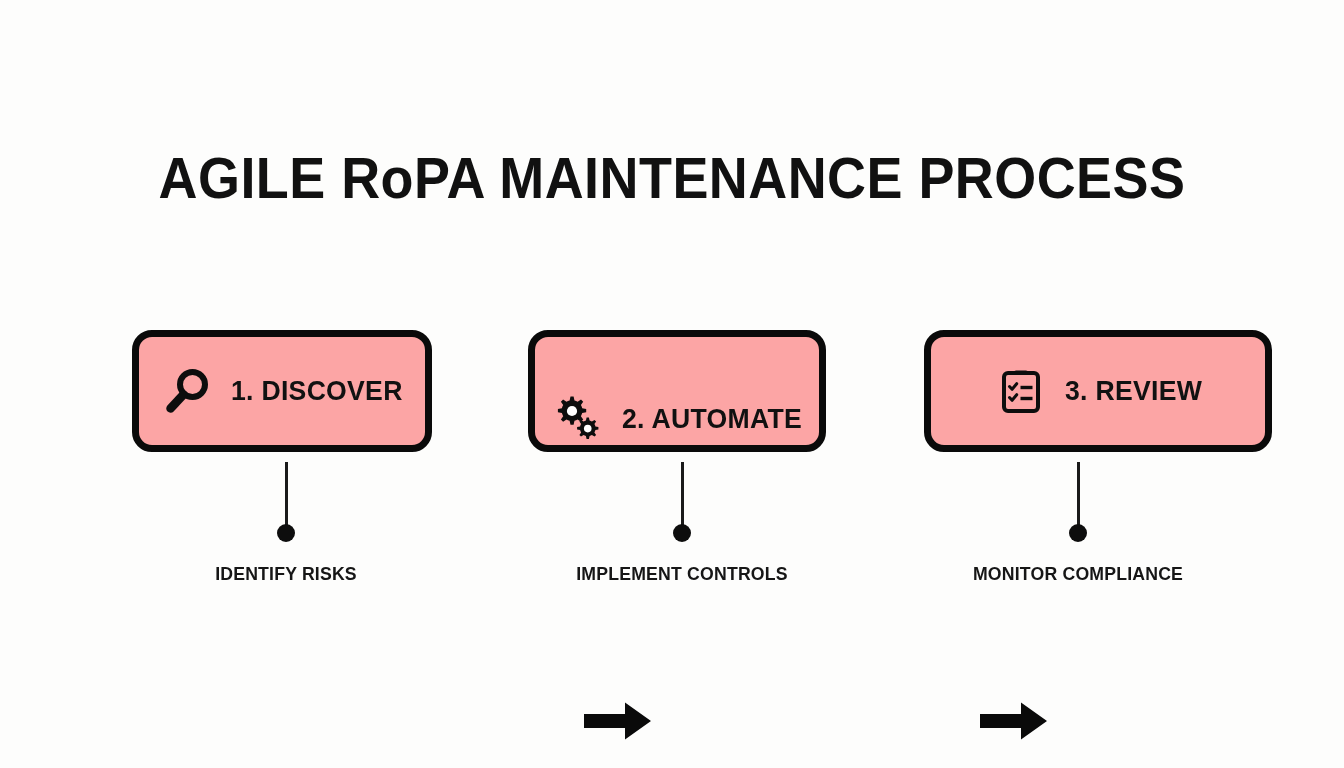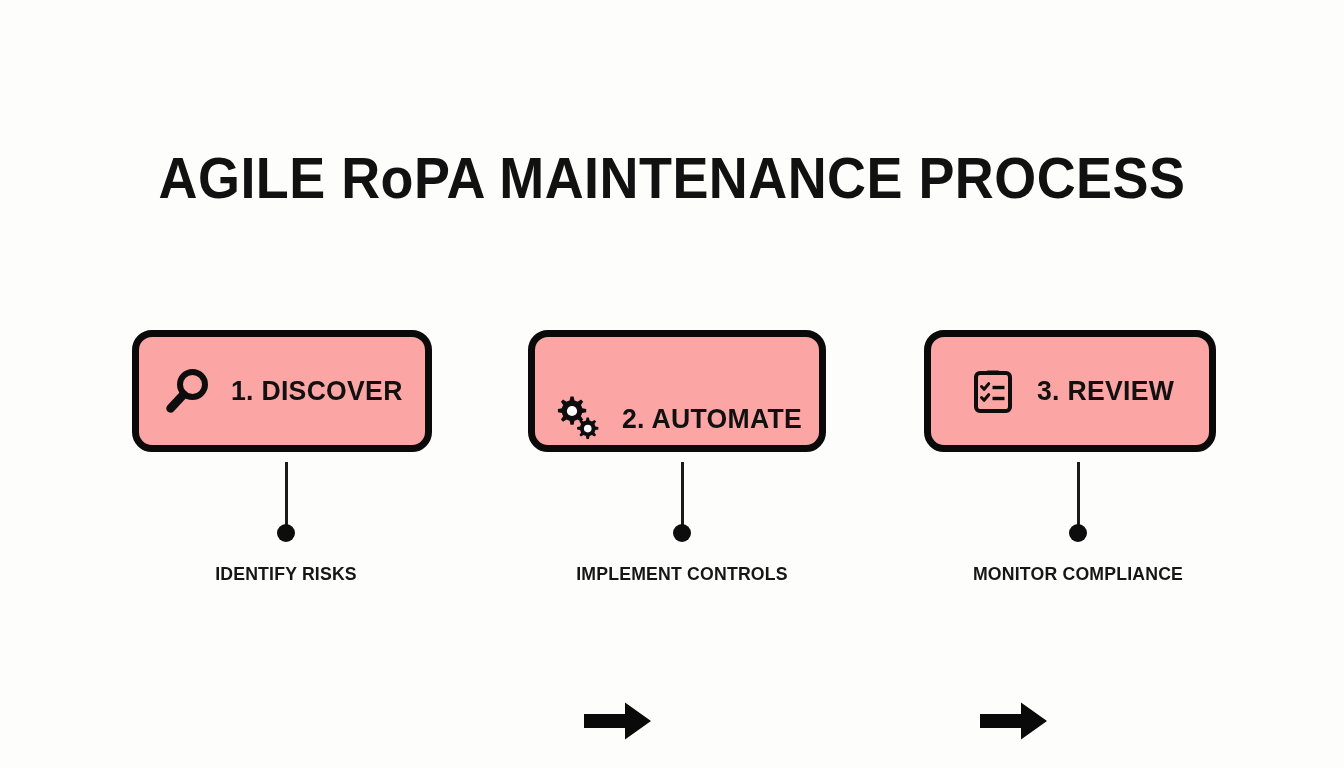--- a/index.html
+++ b/index.html
@@ -53,21 +53,21 @@
     border: 7px solid #0a0a0a;
     border-radius: 20px;
     background: #fca5a5;
     display: flex;
     align-items: center;
     justify-content: center;
     padding-left: 9px;
   }
   .step-box.b1 { left: 0px;   width: 300px; }
   .step-box.b2 { left: 396px; width: 298px; align-items: flex-end; }
-  .step-box.b3 { left: 792px; width: 292px; }
+  .step-box.b3 { left: 792px; width: 348px; }
 
   .step-inner {
     display: flex;
     align-items: center;
     gap: 18px;
   }
   .step-icon {
     width: 52px;
     height: 52px;
     flex: 0 0 52px;

